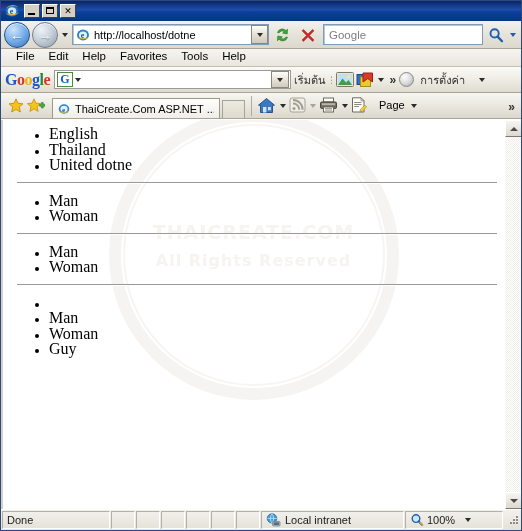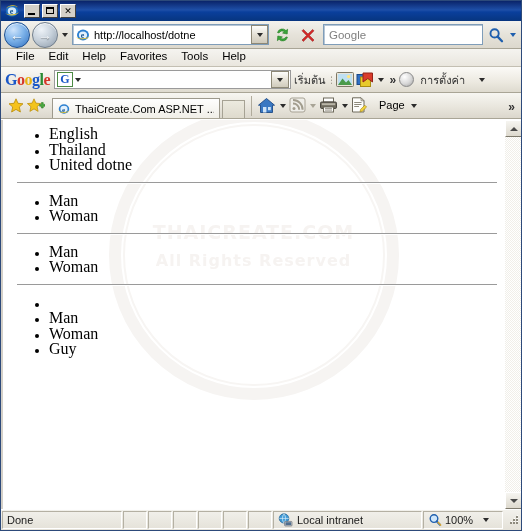--- a/index.html
+++ b/index.html
@@ -367,24 +367,24 @@
   }
   .sb-pane {
     border:1px solid; border-color:#b4b0a3 #ffffff #ffffff #b4b0a3;
     display:flex;align-items:center;
     box-sizing:border-box;
     font-size:11px; color:#1a1a1a;
     font-family:"Liberation Sans",sans-serif;
     padding: 0 4px;
     margin-right:1px;
   }
-  #sb-status { width:120px; flex:0 0 auto; }
+  #sb-status { width:108px; flex:0 0 auto; }
   .sb-small { width: 24px; flex:0 0 auto; }
   #sb-zone { flex: 1 1 auto; min-width:40px;align-items:center; }
-  #sb-zoom { width: 80px; flex:0 0 auto; justify-content:flex-start; }
+  #sb-zoom { width: 98px; flex:0 0 auto; justify-content:flex-start; }
   .zone-icon{width:15px;height:14px;margin-right:4px;flex:0 0 auto;position:relative;}
   .zoom-icon{width:14px;height:14px;margin-right:3px;flex:0 0 auto;position:relative;}
   #sb-grip{width:15px;flex:0 0 auto;display:flex;align-items:flex-end;justify-content:flex-end;
     padding:0 2px 2px 0;}
   .grip-svg{display:block;}
 </style>
 </head>
 <body>
 
 <div id="browser-window">

